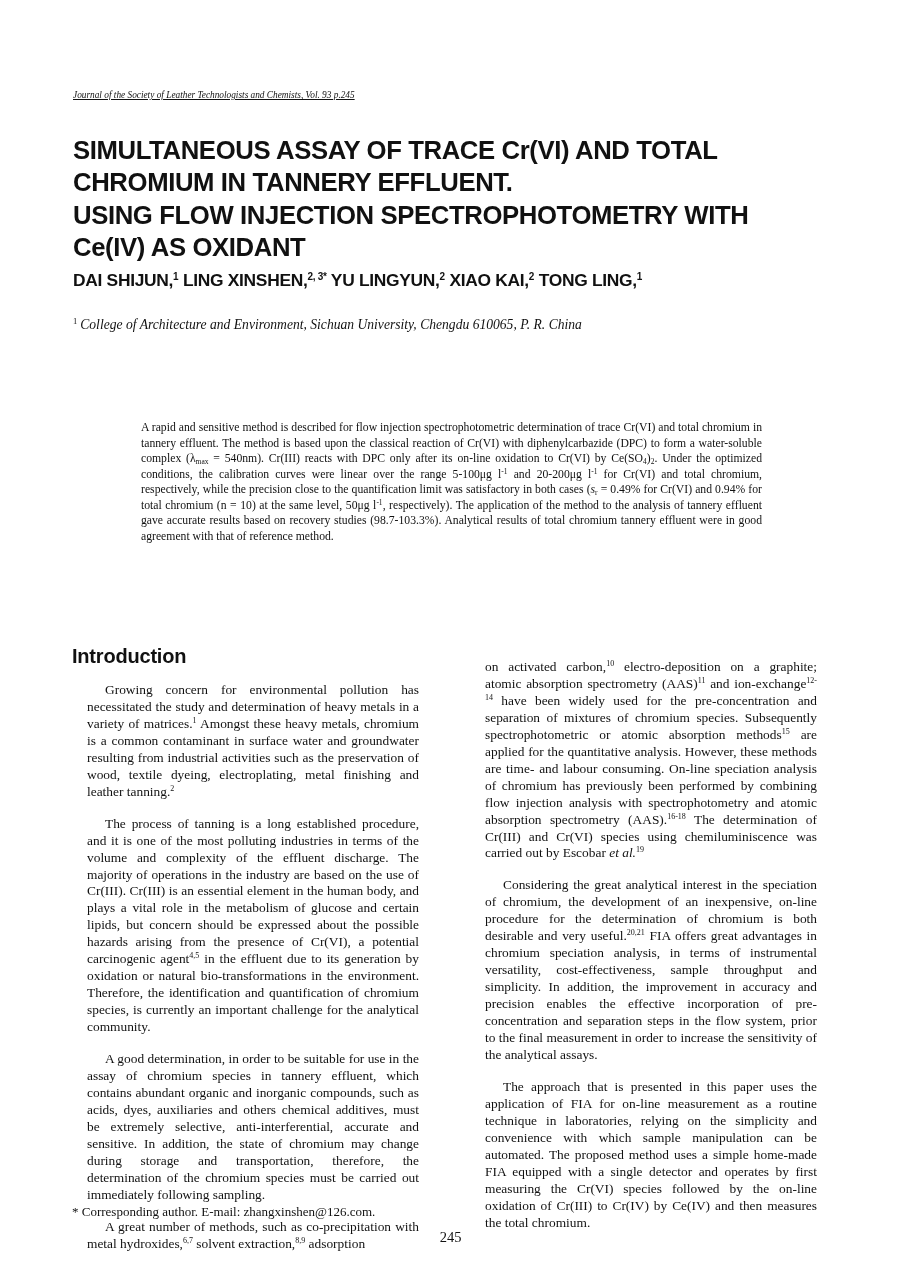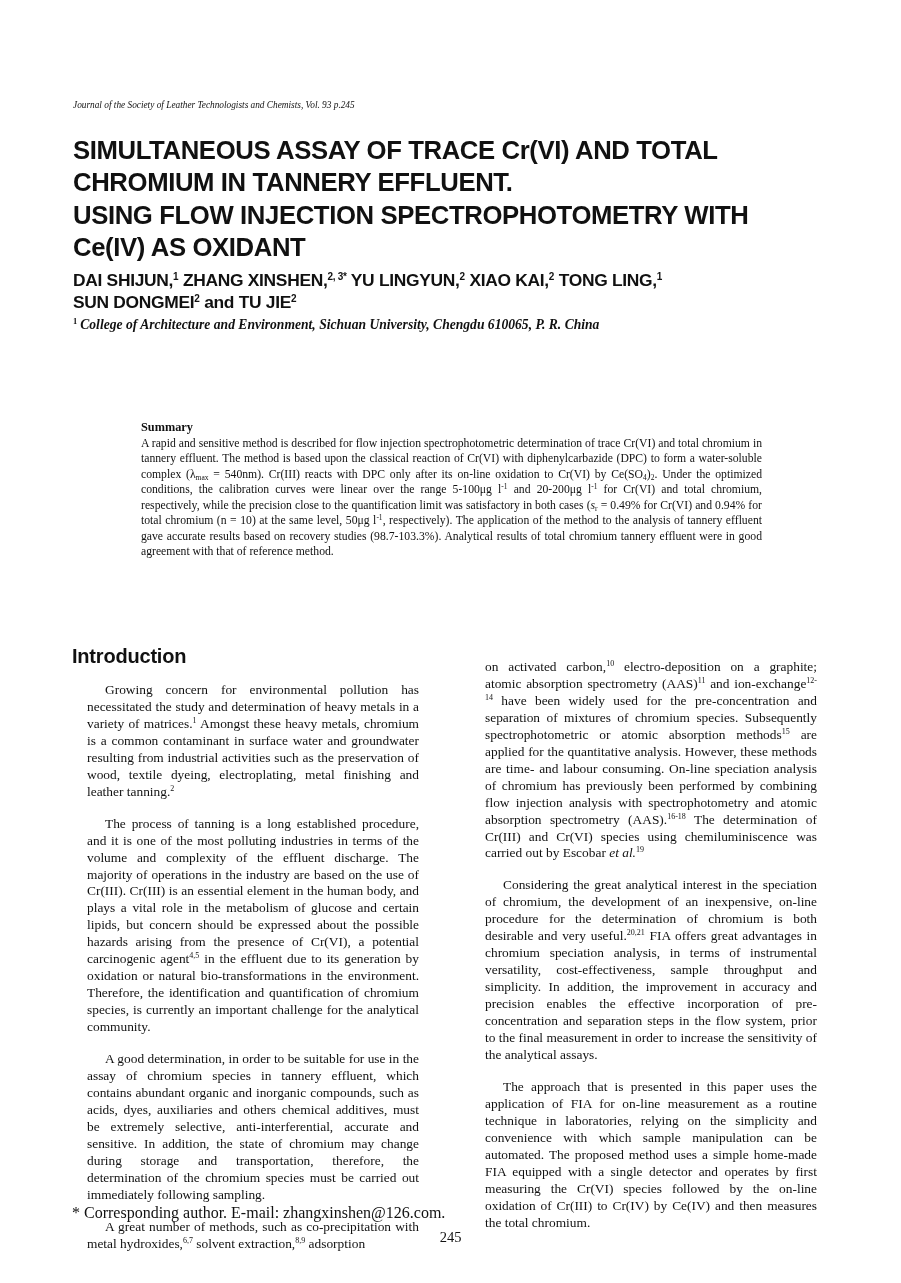--- a/index.html
+++ b/index.html
@@ -1,83 +1,78 @@
 <!DOCTYPE html>
 <html><head>
 <meta charset="utf-8">
 <style>
   html, body { margin: 0; padding: 0; background: #ffffff; }
   body { width: 901px; height: 1283px; position: relative; overflow: hidden; color: #111; }
   .serif { font-family: "Liberation Serif", "DejaVu Serif", serif; }
   .sans { font-family: "Liberation Sans", "DejaVu Sans", sans-serif; }
   .abs { position: absolute; }
 
-  #journal-header { left: 73px; top: 100px; font-size: 9.3px; font-style: italic; white-space: nowrap; }
+  #journal-header { left: 73px; top: 90px; font-size: 9.3px; font-style: italic; white-space: nowrap; text-decoration: underline; }
 
   #title { left: 73px; top: 134px; width: 790px; font-size: 26.5px; font-weight: bold; line-height: 32.3px; letter-spacing: -0.4px; transform: scaleX(0.97); transform-origin: left top; }
   #title div { white-space: nowrap; }
 
   #authors { left: 73px; top: 269px; width: 790px; font-size: 17.4px; font-weight: bold; line-height: 22px; letter-spacing: -0.3px; }
   #authors div { white-space: nowrap; }
   #authors sup { font-size: 10px; vertical-align: 6px; line-height: 0; }
 
-  #affiliations { left: 73px; top: 315px; width: 790px; font-size: 13.6px; font-style: italic; line-height: 19px; font-weight: bold; }
+  #affiliations { left: 73px; top: 315px; width: 790px; font-size: 13.6px; font-style: italic; line-height: 19px; }
   #affiliations .aff { margin-bottom: 2px; }
   #affiliations sup { font-size: 8.5px; vertical-align: 5px; line-height: 0; margin-right: 3px; font-style: normal; }
 
   #summary { left: 141px; top: 420px; width: 621px; font-size: 11.7px; line-height: 15.5px; text-align: justify; }
   #summary-heading { font-weight: bold; font-size: 12.3px; display: block; }
   #summary sub, #summary sup { font-size: 7.5px; line-height: 0; }
   #summary sub { vertical-align: -2px; }
   #summary sup { vertical-align: 4px; }
 
   .column { width: 362px; font-size: 13.4px; line-height: 16.95px; text-align: justify; }
   .column p { margin: 15px; text-indent: 18px; }
   .column p.noindent { text-indent: 0; }
   .column sup { font-size: 8px; vertical-align: 5px; line-height: 0; }
   #col-left { left: 72px; top: 667px; }
   #col-right { left: 470px; top: 644px; }
 
   #intro-heading { left: 72px; top: 645px; font-size: 20px; font-weight: bold; letter-spacing: -0.2px; }
 
-  #footnote { left: 72px; top: 1204px; font-size: 16px; white-space: nowrap; }
+  #footnote { left: 72px; top: 1204px; font-size: 13px; white-space: nowrap; }
   #page-number { left: 0; width: 901px; top: 1229px; text-align: center; font-size: 14.5px; }
 </style>
 </head>
 <body>
 
 <div id="journal-header" class="abs serif">Journal of the Society of Leather Technologists and Chemists, Vol. 93 p.245</div>
 
 <div id="title" class="abs sans">
   <div>SIMULTANEOUS ASSAY OF TRACE Cr(VI) AND TOTAL</div>
   <div>CHROMIUM IN TANNERY EFFLUENT.</div>
   <div>USING FLOW INJECTION SPECTROPHOTOMETRY WITH</div>
   <div>Ce(IV) AS OXIDANT</div>
 </div>
 
 <div id="authors" class="abs sans">
   <div>
     <span>DAI SHIJUN,</span><sup>1</sup>
-    <span>ZHANG XINSHEN,</span><sup>2, 3*</sup>
+    <span>LING XINSHEN,</span><sup>2, 3*</sup>
     <span>YU LINGYUN,</span><sup>2</sup>
     <span>XIAO KAI,</span><sup>2</sup>
     <span>TONG LING,</span><sup>1</sup>
-  </div>
-  <div>
-    <span>SUN DONGMEI</span><sup>2</sup>
-    <span>and TU JIE</span><sup>2</sup>
   </div>
 </div>
 
 <div id="affiliations" class="abs serif">
   <div class="aff"><sup>1</sup><span>College of Architecture and Environment, Sichuan University, Chengdu 610065, P. R. China</span></div>
 </div>
 
 <div id="summary" class="abs serif">
-  <span id="summary-heading">Summary</span>
   <span><span>A rapid and sensitive method is described for flow injection spectrophotometric determination of trace Cr(VI) and total chromium in tannery effluent. The method is based upon the classical reaction of Cr(VI) with diphenylcarbazide (DPC) to form a water-soluble complex (λ</span><sub>max</sub><span> = 540nm). Cr(III) reacts with DPC only after its on-line oxidation to Cr(VI) by Ce(SO</span><sub>4</sub><span>)</span><sub>2</sub><span>. Under the optimized conditions, the calibration curves were linear over the range 5-100μg l</span><sup>-1</sup><span> and 20-200μg l</span><sup>-1</sup><span> for Cr(VI) and total chromium, respectively, while the precision close to the quantification limit was satisfactory in both cases (</span><i>s</i><sub>r</sub><span> = 0.49% for Cr(VI) and 0.94% for total chromium (n = 10) at the same level, 50μg l</span><sup>-1</sup><span>, respectively). The application of the method to the analysis of tannery effluent gave accurate results based on recovery studies (98.7-103.3%). Analytical results of total chromium tannery effluent were in good agreement with that of reference method.</span></span>
 </div>
 
 <div id="intro-heading" class="abs sans">Introduction</div>
 
 <div id="col-left" class="abs serif column">
   <p><span>Growing concern for environmental pollution has necessitated the study and determination of heavy metals in a variety of matrices.</span><sup>1</sup><span> Amongst these heavy metals, chromium is a common contaminant in surface water and groundwater resulting from industrial activities such as the preservation of wood, textile dyeing, electroplating, metal finishing and leather tanning.</span><sup>2</sup></p>
   <p><span>The process of tanning is a long established procedure, and it is one of the most polluting industries in terms of the volume and complexity of the effluent discharge. The majority of operations in the industry are based on the use of Cr(III). Cr(III) is an essential element in the human body, and plays a vital role in the metabolism of glucose and certain lipids, but concern should be expressed about the possible hazards arising from the presence of Cr(VI), a potential carcinogenic agent</span><sup>4,5</sup><span> in the effluent due to its generation by oxidation or natural bio-transformations in the environment. Therefore, the identification and quantification of chromium species, is currently an important challenge for the analytical community.</span></p>
   <p>A good determination, in order to be suitable for use in the assay of chromium species in tannery effluent, which contains abundant organic and inorganic compounds, such as acids, dyes, auxiliaries and others chemical additives, must be extremely selective, anti-interferential, accurate and sensitive. In addition, the state of chromium may change during storage and transportation, therefore, the determination of the chromium species must be carried out immediately following sampling.</p>
   <p><span>A great number of methods, such as co-precipitation with metal hydroxides,</span><sup>6,7</sup><span> solvent extraction,</span><sup>8,9</sup><span> adsorption</span></p>

